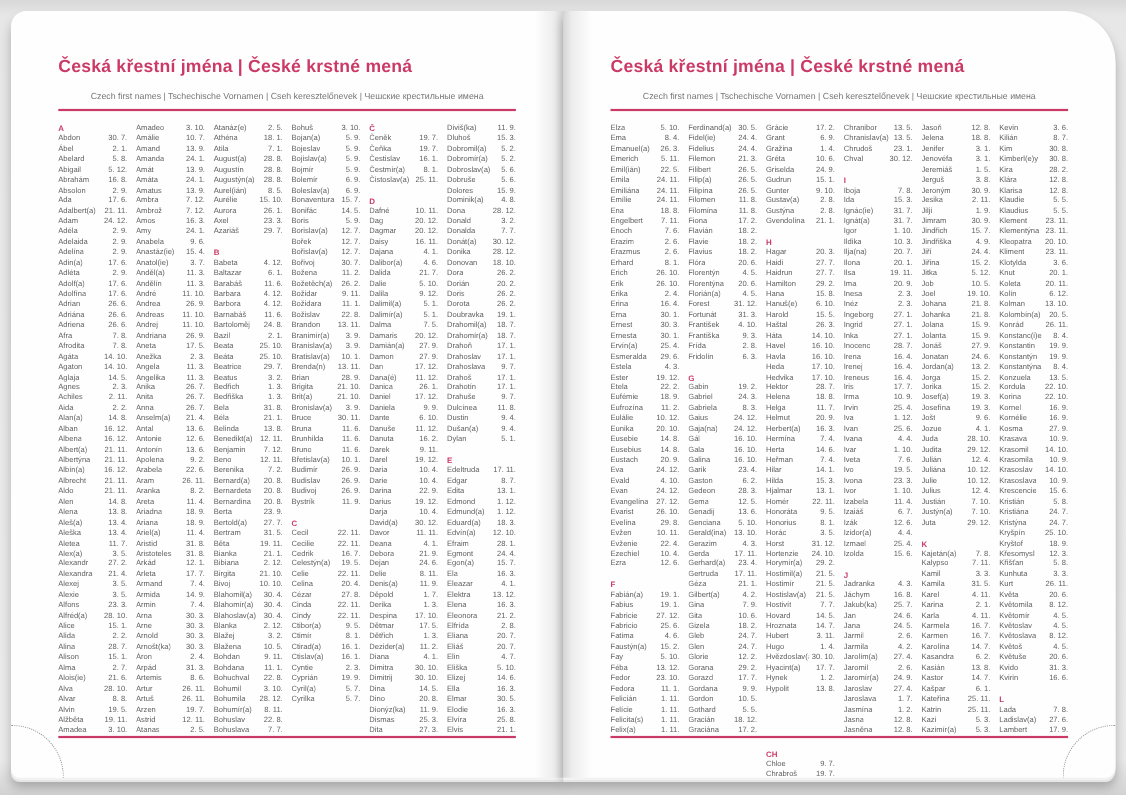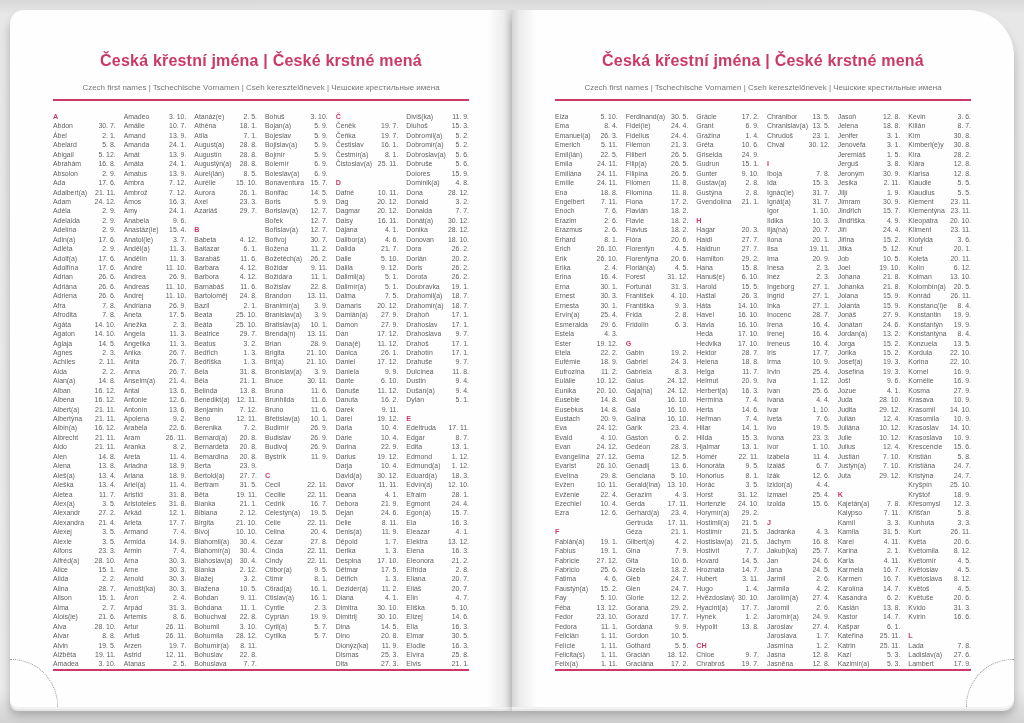--- a/index.html
+++ b/index.html
@@ -7,21 +7,21 @@
     background:linear-gradient(180deg,#d8d8d8 0,#e7e7e7 14px,#ebebeb 690px,#d2d2d2 100%);
     font-family:"Liberation Sans",sans-serif;}
   .page{position:absolute;top:10px;height:697px;background:#fefefe;
     box-shadow:0 2px 0 #f2f2f2,0 4px 0 #e6e6e6,0 8px 10px rgba(0,0,0,.25);}
   .page-left{left:10px;width:502px;border-radius:14px 0 0 8px;}
   .page-right{left:512px;width:502px;border-radius:0 46px 10px 0;}
   .page-inner{position:absolute;inset:0;overflow:hidden;border-radius:inherit;}
   .spine{position:absolute;left:486px;top:10px;width:52px;height:697px;pointer-events:none;
     background:linear-gradient(90deg,rgba(0,0,0,0) 0,rgba(0,0,0,.07) 35%,rgba(0,0,0,.16) 50%,rgba(0,0,0,.07) 65%,rgba(0,0,0,0) 100%);}
   .content{position:absolute;left:50%;transform:translateX(-50%);width:416px;top:42px;}
-  .page-title{text-align:center;font-size:16px;line-height:17px;font-weight:bold;letter-spacing:.2px;}
+  .page-title{font-size:16px;line-height:17px;font-weight:bold;letter-spacing:.2px;}
   .page-subtitle{margin-top:14px;text-align:center;font-size:8px;line-height:10px;color:#777;}
   .rule{margin-top:6px;height:2px;}
   .cols{margin-top:11px;display:flex;gap:8px;height:557px;}
   .col{flex:1 1 0;display:flex;flex-direction:column;min-width:0;}
   .row{flex:0 0 9.44px;height:9.44px;line-height:9.44px;display:flex;justify-content:space-between;
     font-size:6.9px;color:#5f5f5f;white-space:nowrap;}
   .row .nm{overflow:hidden;}
   .row .dt{margin-left:3px;}
   .row.hdr{font-weight:bold;font-size:7.2px;}
   .corner-arc{position:absolute;width:92px;height:92px;border:1.6px dotted #969696;border-radius:50%;background:transparent;}
@@ -2113,21 +2113,21 @@
               </div>
               <div class="row">
                 <span class="nm">Hynek</span>
                 <span class="dt">1. 2.</span>
               </div>
               <div class="row">
                 <span class="nm">Hypolit</span>
                 <span class="dt">13. 8.</span>
               </div>
               <div class="row spacer"></div>
-              <div class="row hdr" style="color: rgb(203, 58, 102);">CH</div>
+              <div class="row hdr" style="color: rgb(203, 58, 102); margin-top: 40px;">CH</div>
               <div class="row">
                 <span class="nm">Chloe</span>
                 <span class="dt">9. 7.</span>
               </div>
               <div class="row">
                 <span class="nm">Chrabroš</span>
                 <span class="dt">19. 7.</span>
               </div>
             </div>
             <div class="col">

